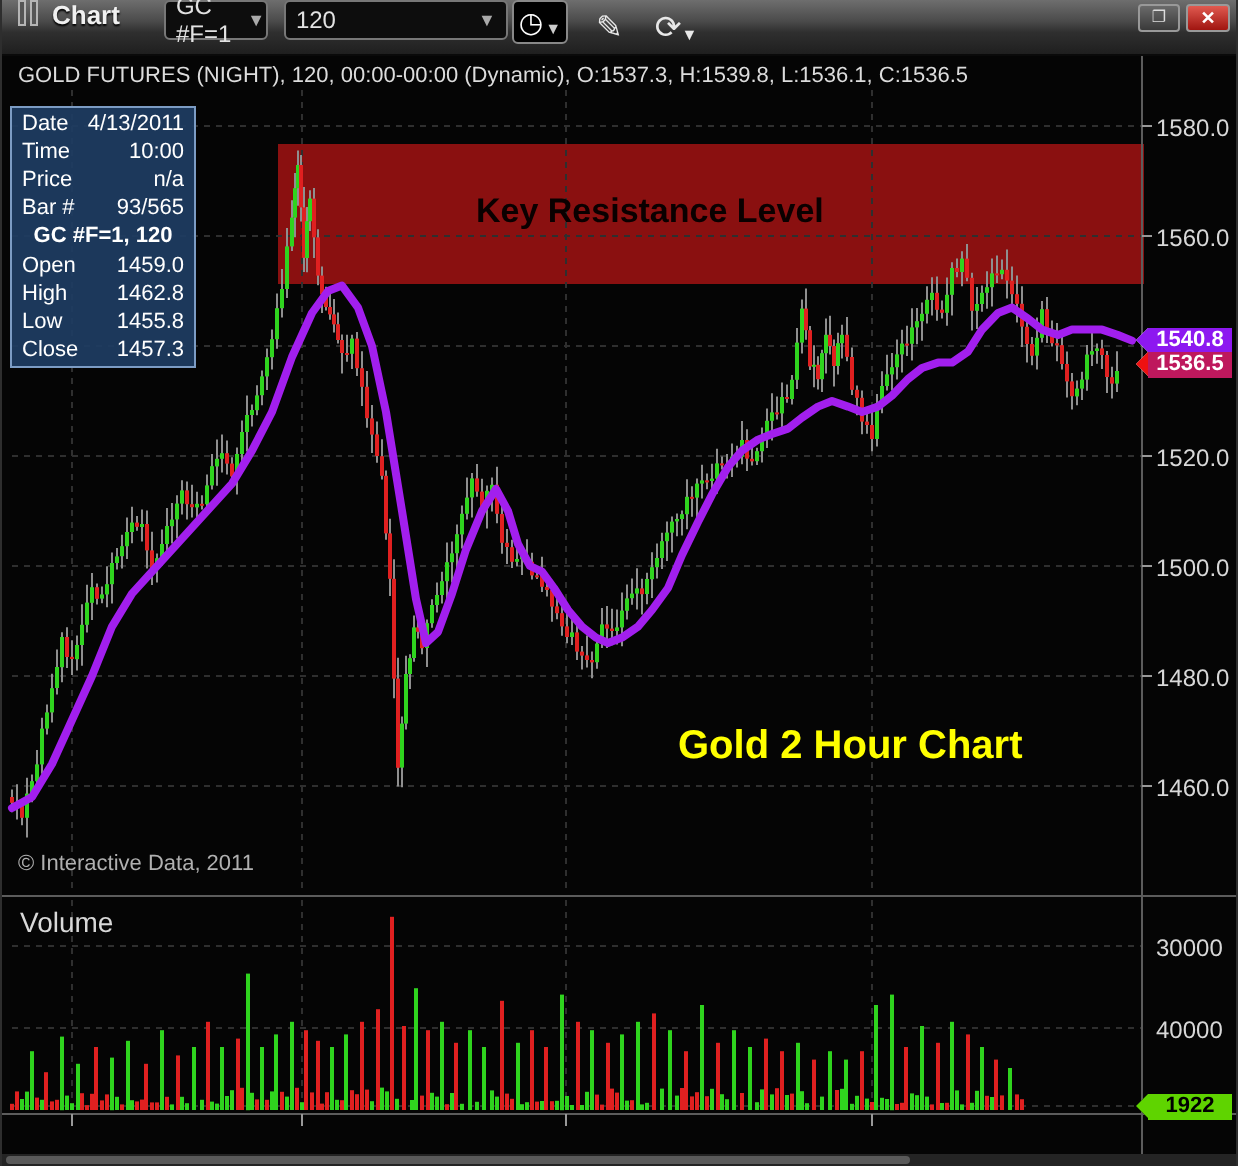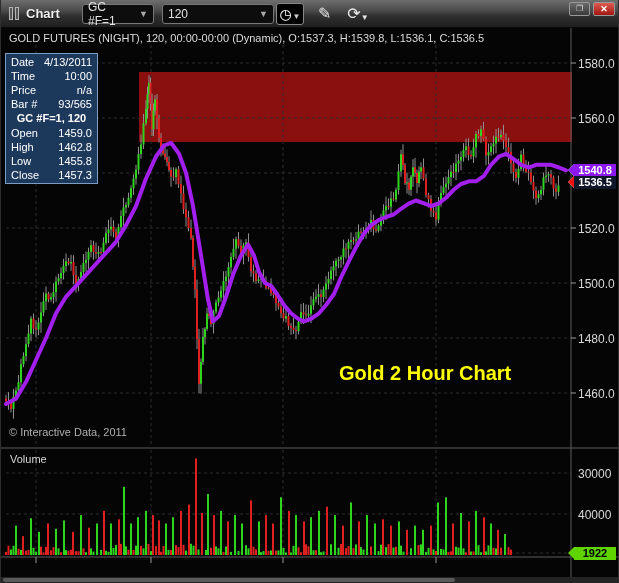--- a/index.html
+++ b/index.html
@@ -2,42 +2,42 @@
 <html><head>
 <meta charset="utf-8">
 <style>
   html,body{margin:0;padding:0;background:#000;}
   *{box-sizing:border-box;}
   body{font-family:"Liberation Sans", sans-serif; -webkit-font-smoothing:antialiased;}
   .window{position:relative;width:619px;height:583px;background:#050505;overflow:hidden;border-left:1px solid #2e2e2e;border-right:1px solid #2e2e2e;}
   
   .toolbar{position:absolute;left:0;top:0;width:619px;height:28px;
     background:linear-gradient(#6e6e6e,#4a4a4a 40%,#2f2f2f 60%,#1f1f1f);
-    border-bottom:1px solid #0a0a0a;display:flex;align-items:center;}
+    border-bottom:1px solid #0a0a0a;display:flex;}
   .pause-icon{display:inline-flex;gap:2px;margin:0 7px 0 8px;}
   .pause-icon i{display:block;width:4px;height:13px;border:1px solid #b5b5b5;background:#555;}
   .chart-label{color:#f0f0f0;font-weight:bold;font-size:13px;margin-right:22px;text-shadow:0 1px 1px #000;}
   .combo{height:20px;background:#0d0d0d;border:1px solid #777;border-radius:3px;color:#e2e2e2;
     font-size:12px;display:flex;align-items:center;justify-content:space-between;padding:0 5px;margin-right:8px;}
   .combo .caret{color:#aaa;font-size:9px;margin-left:8px;}
-  .combo.symbol{width:72px;}
+  .combo.symbol{width:52px;}
   .combo.interval{width:112px;margin-right:2px;}
   .tool-btn{height:22px;min-width:28px;background:#000;border:1px solid #888;border-radius:3px;color:#fff;
     display:flex;align-items:center;justify-content:center;font-size:14px;margin-right:14px;}
   .tool-btn .caret{font-size:8px;color:#ccc;margin-left:1px;margin-top:6px;}
   .ghost-btn{background:none;border:none;color:#e8e8e8;font-size:16px;display:flex;align-items:center;margin-right:16px;}
   .win-controls{position:absolute;right:5px;top:2px;display:flex;gap:3px;}
   .btn-restore{width:21px;height:14px;background:linear-gradient(#6a6a6a,#3a3a3a);border:1px solid #999;border-radius:2px;
     color:#ddd;font-size:8px;line-height:11px;text-align:center;}
   .btn-close{width:22px;height:14px;background:linear-gradient(#e05a50,#a01510);border:1px solid #999;border-radius:2px;
     color:#fff;font-weight:bold;font-size:9px;line-height:12px;text-align:center;}
   
   .chart-title{position:absolute;left:8px;top:32px;color:#dcdcdc;font-size:11px;z-index:3;white-space:nowrap;}
   .copyright{position:absolute;left:8px;top:426px;color:#b0b0b0;font-size:11px;z-index:3;}
-  .volume-label{position:absolute;left:9px;top:453px;color:#d8d8d8;font-size:11px;z-index:3;}
+  .volume-label{position:absolute;left:9px;top:453px;color:#d8d8d8;font-size:14px;z-index:3;}
   .gold-label{position:absolute;left:338px;top:362px;color:#ffff00;font-weight:bold;font-size:20px;z-index:3;}
   .resistance-box{position:absolute;background:#8a1010;z-index:1;}
   .resistance-text{position:absolute;color:#0a0000;font-weight:bold;font-size:17px;z-index:3;}
   
   .data-window{position:absolute;left:4px;top:53px;width:93px;background:rgba(30,60,98,0.93);
     border:1px solid #7c9cc4;z-index:4;color:#fff;font-size:11px;padding:1px 0;}
   .dw-row{display:flex;justify-content:space-between;padding:0 5px;height:14px;line-height:14px;}
   .dw-head{text-align:center;font-weight:bold;height:15px;line-height:15px;}
   
   .axis-label{position:absolute;color:#d8d8d8;font-size:12px;z-index:3;white-space:nowrap;}
@@ -779,20 +779,21 @@
         <line x1="570" y1="338.0" x2="575" y2="338.0" stroke="#999"></line>
         <line x1="570" y1="393.0" x2="575" y2="393.0" stroke="#999"></line>
         <line x1="35" y1="557" x2="35" y2="563" stroke="#999"></line>
         <line x1="150" y1="557" x2="150" y2="563" stroke="#999"></line>
         <line x1="282" y1="557" x2="282" y2="563" stroke="#999"></line>
         <line x1="435" y1="557" x2="435" y2="563" stroke="#999"></line>
       </g>
     </svg>
 
   <div class="chart-title">GOLD FUTURES (NIGHT), 120, 00:00-00:00 (Dynamic), O:1537.3, H:1539.8, L:1536.1, C:1536.5</div>
+  <div class="resistance-text" id="resistance-text" style="left: 237px; top: 96px;">Key Resistance Level</div>
   <div class="gold-label">Gold 2 Hour Chart</div>
   <div class="copyright">© Interactive Data, 2011</div>
   <div class="volume-label">Volume</div>
 
   <div class="data-window" id="data-window">
       <div class="dw-row">
         <span>Date</span>
         <span>4/13/2011</span>
       </div>
       <div class="dw-row">
@@ -833,20 +834,20 @@
       <div class="axis-label" style="left:577px;top:277px">1500.0</div>
       <div class="axis-label" style="left:577px;top:332px">1480.0</div>
       <div class="axis-label" style="left:577px;top:387px">1460.0</div>
       <div class="axis-label" style="left:577px;top:467px">30000</div>
       <div class="axis-label" style="left:577px;top:508px">40000</div>
       <div class="time-label" style="left:35px;top:562px">17</div>
       <div class="time-label" style="left:150px;top:562px">May</div>
       <div class="time-label" style="left:282px;top:562px">16</div>
       <div class="time-label" style="left:435px;top:562px">Jun</div>
       <div class="tag" style="background:#8d18f0;top:164px"><span style="position:absolute;left:-6px;top:0;border-top:6.5px solid transparent;border-bottom:6.5px solid transparent;border-right:6px solid #8d18f0"></span>1540.8</div>
-      <div class="tag" style="background:#0f172a;top:176px"><span style="position:absolute;left:-6px;top:0;border-top:6.5px solid transparent;border-bottom:6.5px solid transparent;border-right:6px solid #ee1111"></span>1536.5</div>
+      <div class="tag" style="background:#be185d;top:176px"><span style="position:absolute;left:-6px;top:0;border-top:6.5px solid transparent;border-bottom:6.5px solid transparent;border-right:6px solid #ee1111"></span>1536.5</div>
       <div class="tag" style="background:#5fd400;color:#000;top:547px"><span style="position:absolute;left:-6px;top:0;border-top:6.5px solid transparent;border-bottom:6.5px solid transparent;border-right:6px solid #5fd400"></span>1922</div>
     </div>
 
   <div class="scroll-track">
     <div class="scroll-thumb"></div>
   </div>
 </div>
 
 </body></html>

